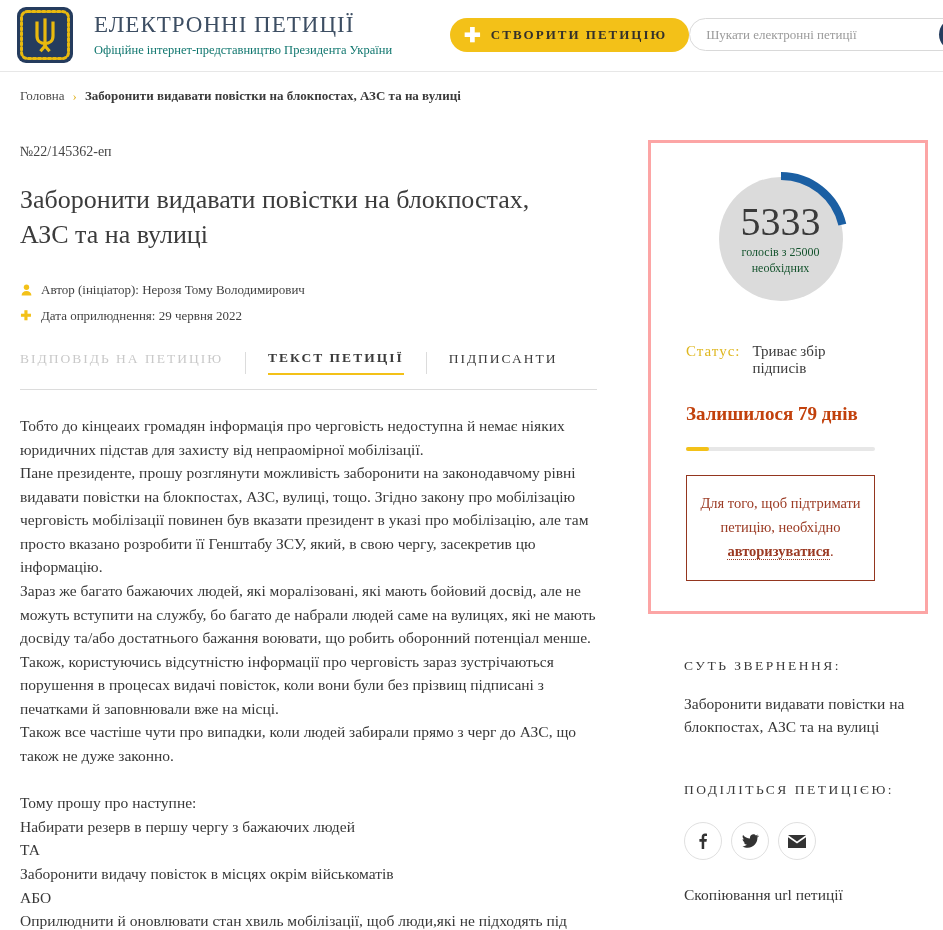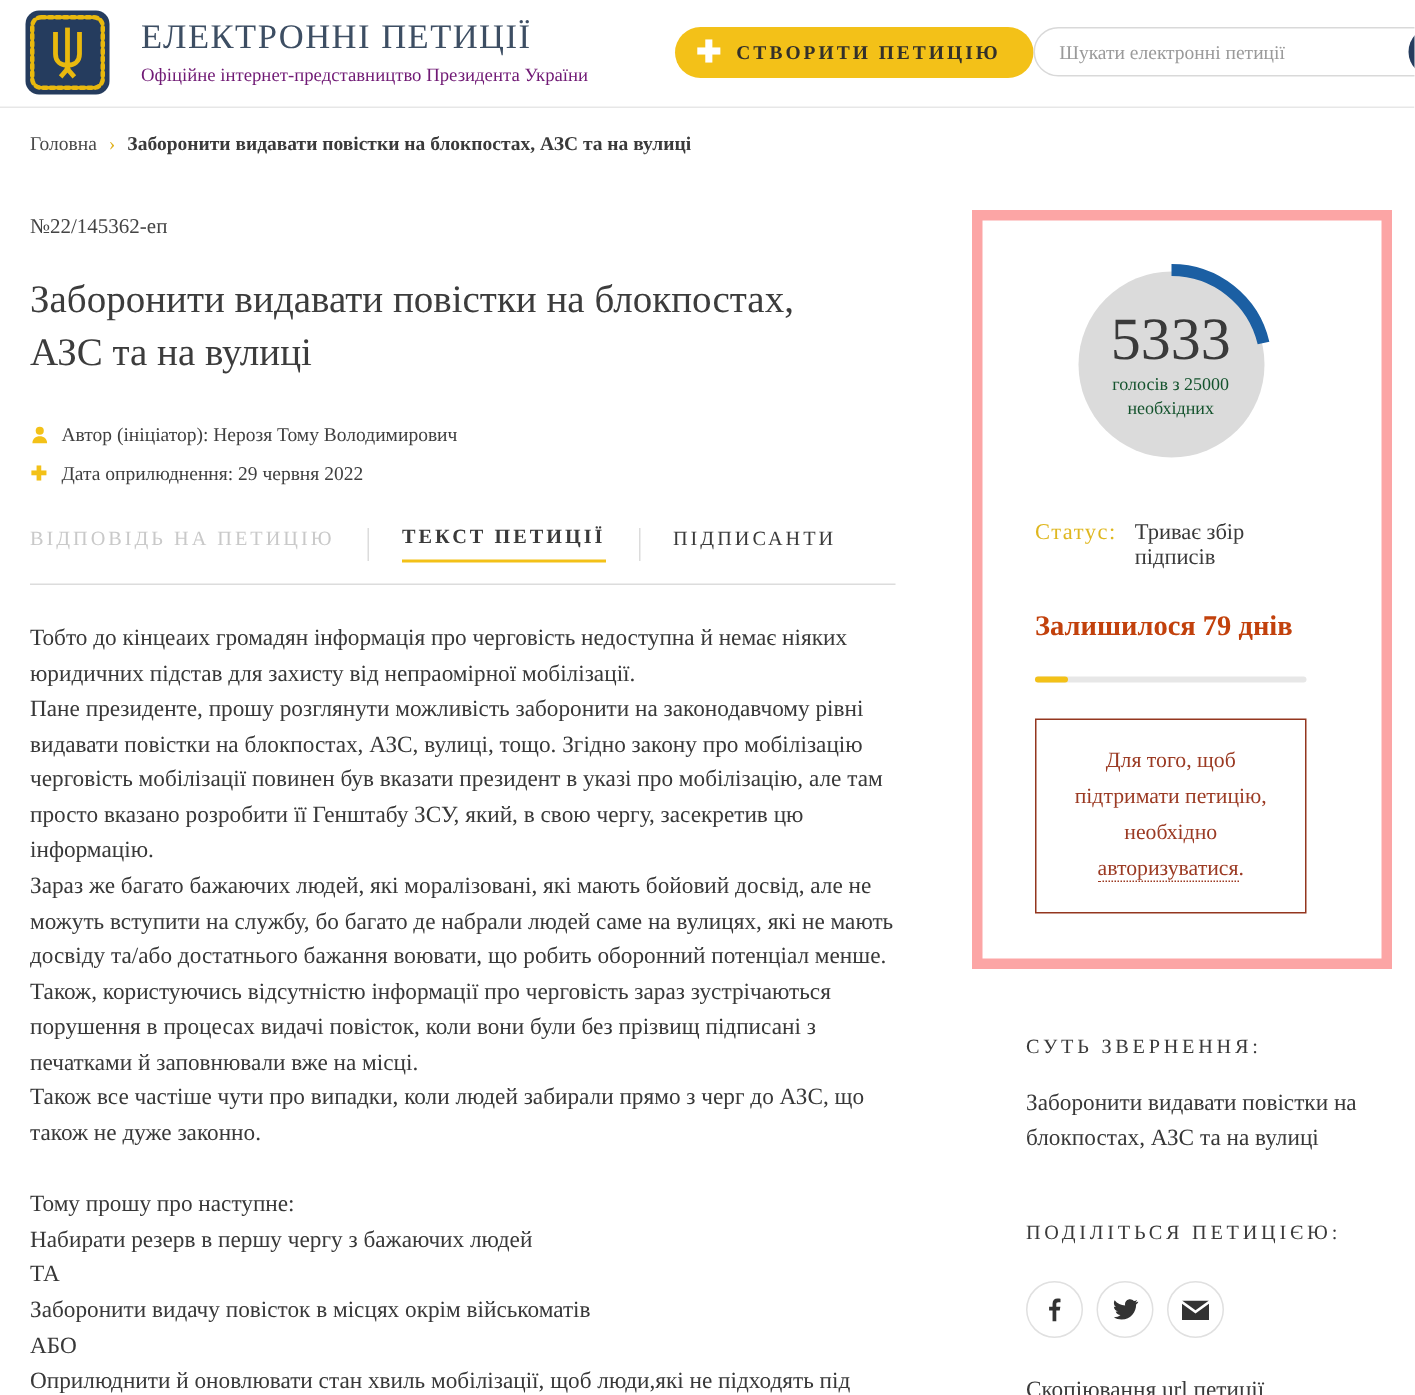--- a/index.html
+++ b/index.html
@@ -15,21 +15,21 @@
     display:flex; align-items:center;
     padding:14px 16px 16px 16px; height:72px;
     border-bottom:1px solid #e7e7e7;
   }
   .logo { width:58px; height:58px; flex:0 0 auto; cursor:pointer; }
   .brand { margin-left:20px; flex:0 0 auto; }
   .brand-title {
     font-size:23px; color:#3d4e63; letter-spacing:1px; font-weight:400;
     cursor:pointer;
   }
-  .brand-sub { font-size:12.5px; color:#701a75; margin-top:5px; }
+  .brand-sub { font-size:12.5px; color:#0f766e; margin-top:5px; }
 
   .create-btn {
     margin-left:58px; flex:0 0 auto;
     background:#f3c118; border:none; border-radius:18px;
     height:34px; padding:0 22px 0 14px;
     display:flex; align-items:center; gap:10px; cursor:pointer;
     font-family:inherit;
   }
   .create-btn .plus { color:#fff; font-size:20px; font-weight:bold; line-height:1; }
   .create-btn .lbl {
@@ -85,21 +85,21 @@
   .tab.active { border-bottom:2px solid #f3c118; font-weight:bold; }
   .tab-sep { width:1px; height:22px; background:#dcdcdc; margin:0 22px; }
 
   .rule { border:none; border-top:1px solid #dcdcdc; margin:14px 0 24px 0; }
 
   .pet-body p { font-size:15.5px; line-height:1.52; color:#383838; }
   .pet-body p.para-gap { margin-top:24px; }
 
   
   .vote-card {
-    border:7px solid #fca5a5; padding:26px 50px 30px 35px;
+    border:3px solid #fca5a5; padding:26px 50px 30px 35px;
   }
   .gauge-wrap { display:flex; justify-content:center; }
   .gauge { position:relative; width:140px; height:140px; }
   .gauge svg { position:absolute; inset:0; }
   .gauge-text {
     position:absolute; inset:0; display:flex; flex-direction:column;
     align-items:center; justify-content:center; text-align:center;
   }
   .gauge-count { font-size:40px; color:#3a3a3a; line-height:1; }
   .gauge-sub { font-size:12px; color:#14532d; line-height:1.3; margin-top:3px; }
@@ -113,21 +113,21 @@
   .pbar { margin-top:22px; height:4px; background:#e7e7e7; border-radius:2px; position:relative; }
   .pbar-fill { position:absolute; left:0; top:0; bottom:0; width:12%;
     background:#f3c118; border-radius:2px; }
 
   .auth-box {
     margin-top:24px; border:1px solid #94author;
     border:1px solid #94361f; padding:16px 12px; text-align:center;
     font-size:14.5px; line-height:1.65; color:#9b3a23;
   }
   .auth-link {
-    font-weight:normal; border-bottom:1px dotted #9b3a23; cursor:pointer;
+    font-weight:bold; border-bottom:1px dotted #9b3a23; cursor:pointer;
   }
 
   .sect { padding:0 0 0 36px; }
   .sect-title {
     font-size:13.5px; letter-spacing:2.5px; color:#3a3a3a; margin-top:44px;
   }
   .essence-text { font-size:15.5px; line-height:1.5; color:#383838; margin-top:18px; }
 
   .share-row { display:flex; gap:9px; margin-top:24px; }
   .share-btn {

